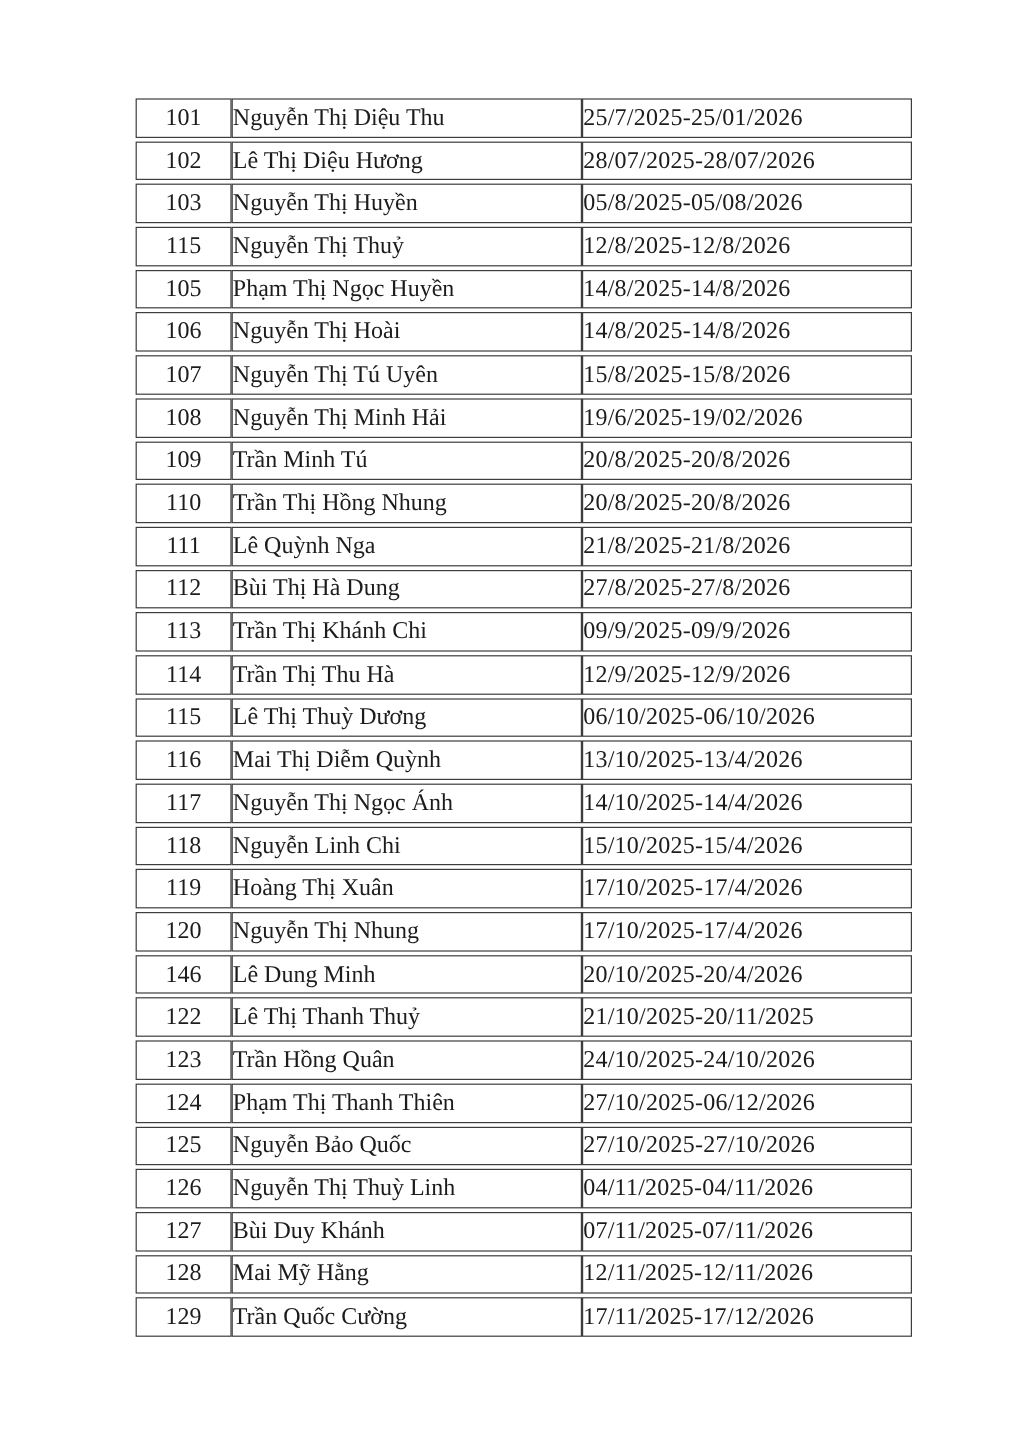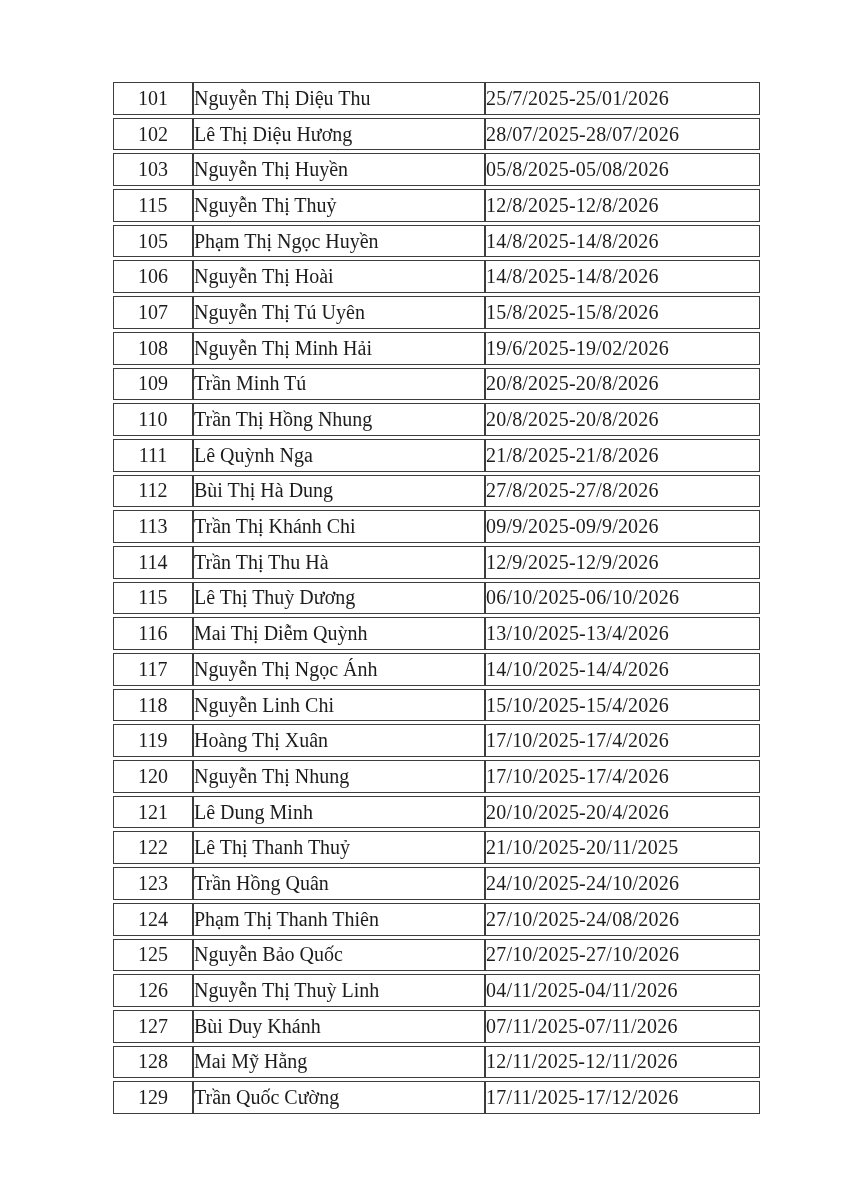--- a/index.html
+++ b/index.html
@@ -147,38 +147,38 @@
           <td class="cell-index">119</td>
           <td class="cell-name">Hoàng Thị Xuân</td>
           <td class="cell-period">17/10/2025-17/4/2026</td>
         </tr>
         <tr>
           <td class="cell-index">120</td>
           <td class="cell-name">Nguyễn Thị Nhung</td>
           <td class="cell-period">17/10/2025-17/4/2026</td>
         </tr>
         <tr>
-          <td class="cell-index">121</td>
+          <td class="cell-index">146</td>
           <td class="cell-name">Lê Dung Minh</td>
           <td class="cell-period">20/10/2025-20/4/2026</td>
         </tr>
         <tr>
           <td class="cell-index">122</td>
           <td class="cell-name">Lê Thị Thanh Thuỷ</td>
           <td class="cell-period">21/10/2025-20/11/2025</td>
         </tr>
         <tr>
           <td class="cell-index">123</td>
           <td class="cell-name">Trần Hồng Quân</td>
           <td class="cell-period">24/10/2025-24/10/2026</td>
         </tr>
         <tr>
           <td class="cell-index">124</td>
           <td class="cell-name">Phạm Thị Thanh Thiên</td>
-          <td class="cell-period">27/10/2025-24/08/2026</td>
+          <td class="cell-period">27/10/2025-06/12/2026</td>
         </tr>
         <tr>
           <td class="cell-index">125</td>
           <td class="cell-name">Nguyễn Bảo Quốc</td>
           <td class="cell-period">27/10/2025-27/10/2026</td>
         </tr>
         <tr>
           <td class="cell-index">126</td>
           <td class="cell-name">Nguyễn Thị Thuỳ Linh</td>
           <td class="cell-period">04/11/2025-04/11/2026</td>

